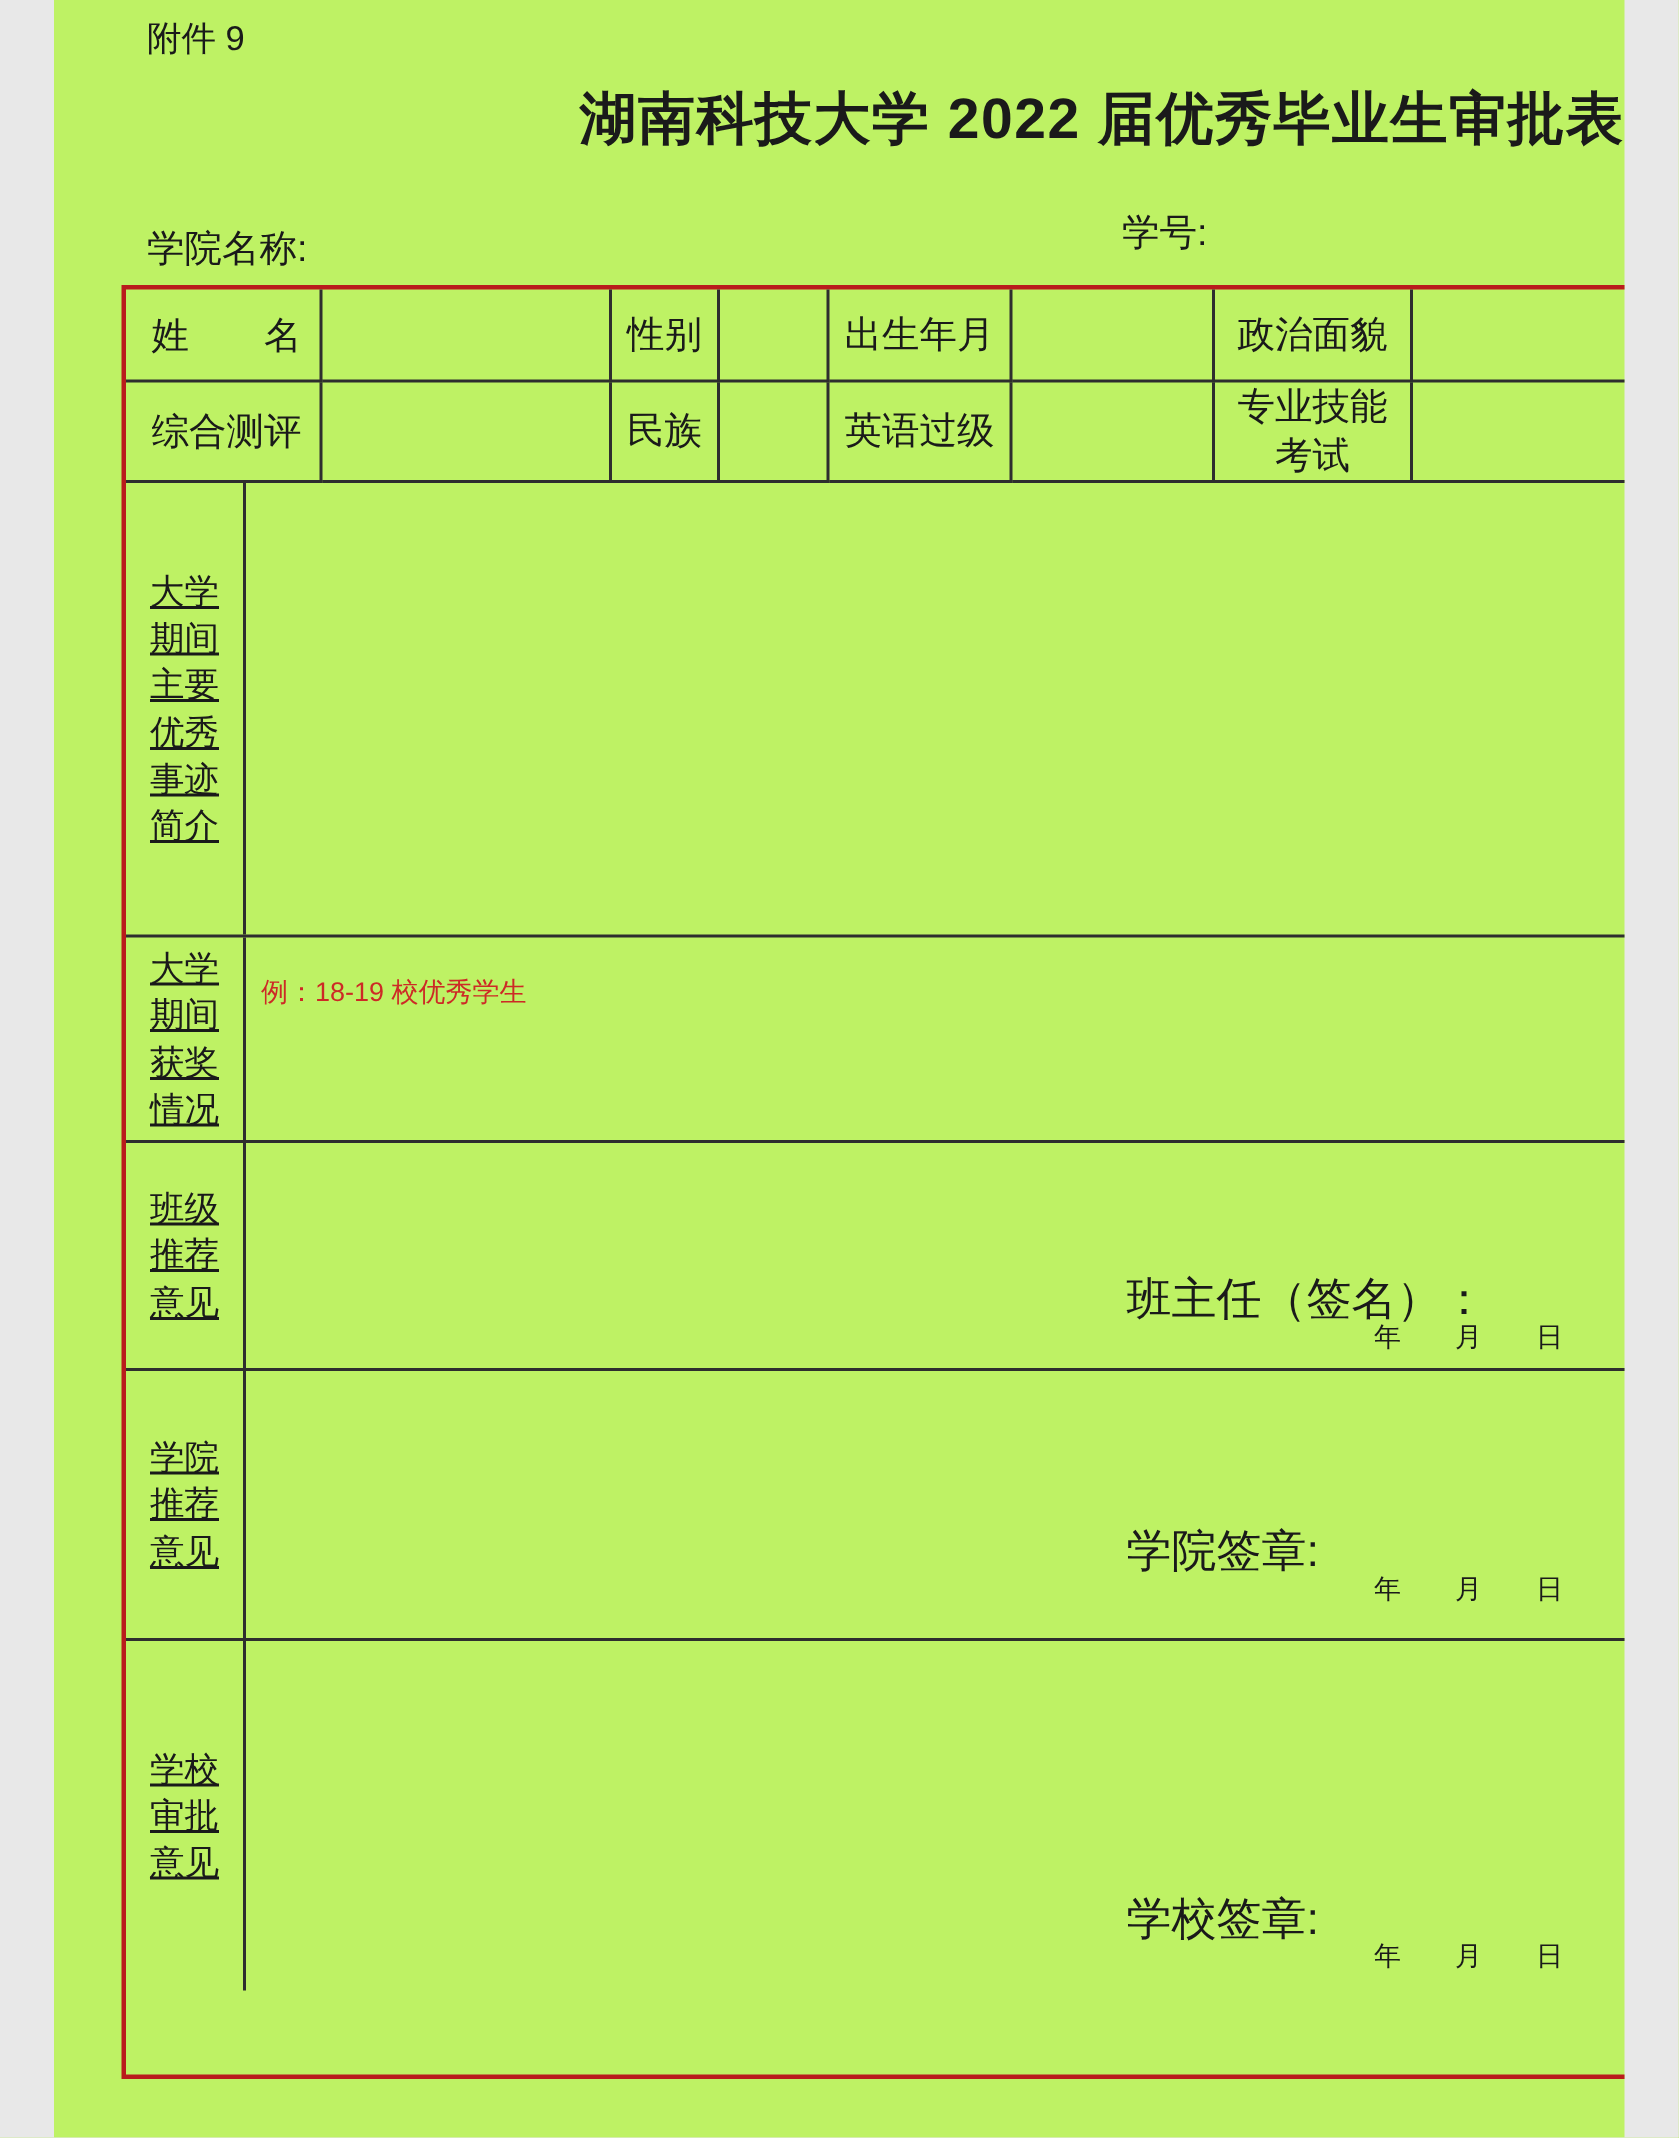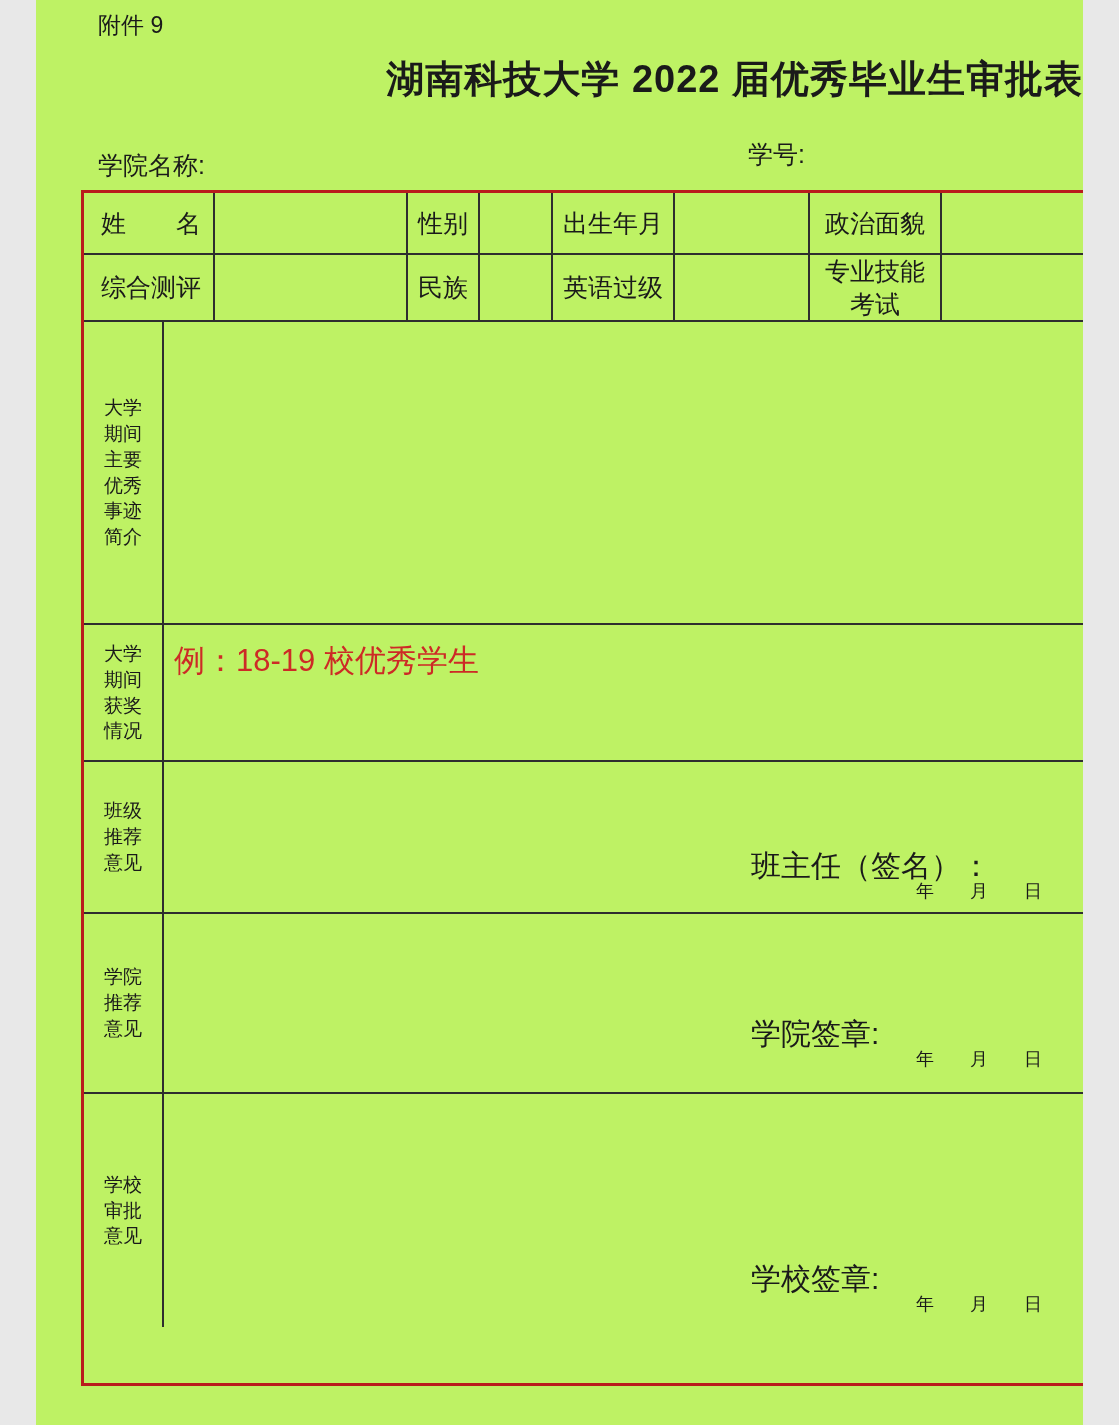--- a/index.html
+++ b/index.html
@@ -67,31 +67,32 @@
   }
   .section:last-child { border-bottom: none; }
   .sec-label {
     width: 80px;
     flex: 0 0 80px;
     border-right: 2px solid #2e2e2e;
     display: flex;
     align-items: center;
     justify-content: center;
     text-align: center;
-    font-size: 19px;
+    font-size: 23px;
     line-height: 1.36;
     white-space: pre-line;
+    text-decoration: underline;
   }
   .sec-content {
     position: relative;
     flex: 1 1 auto;
   }
   .awards-text {
     padding: 16px 0 0 10px;
-    font-size: 31px;
+    font-size: 18px;
     line-height: 40px;
   }
   .sign-label {
     position: absolute;
     left: 587px;
     font-size: 30px;
     white-space: nowrap;
   }
   .date-line {
     position: absolute;

